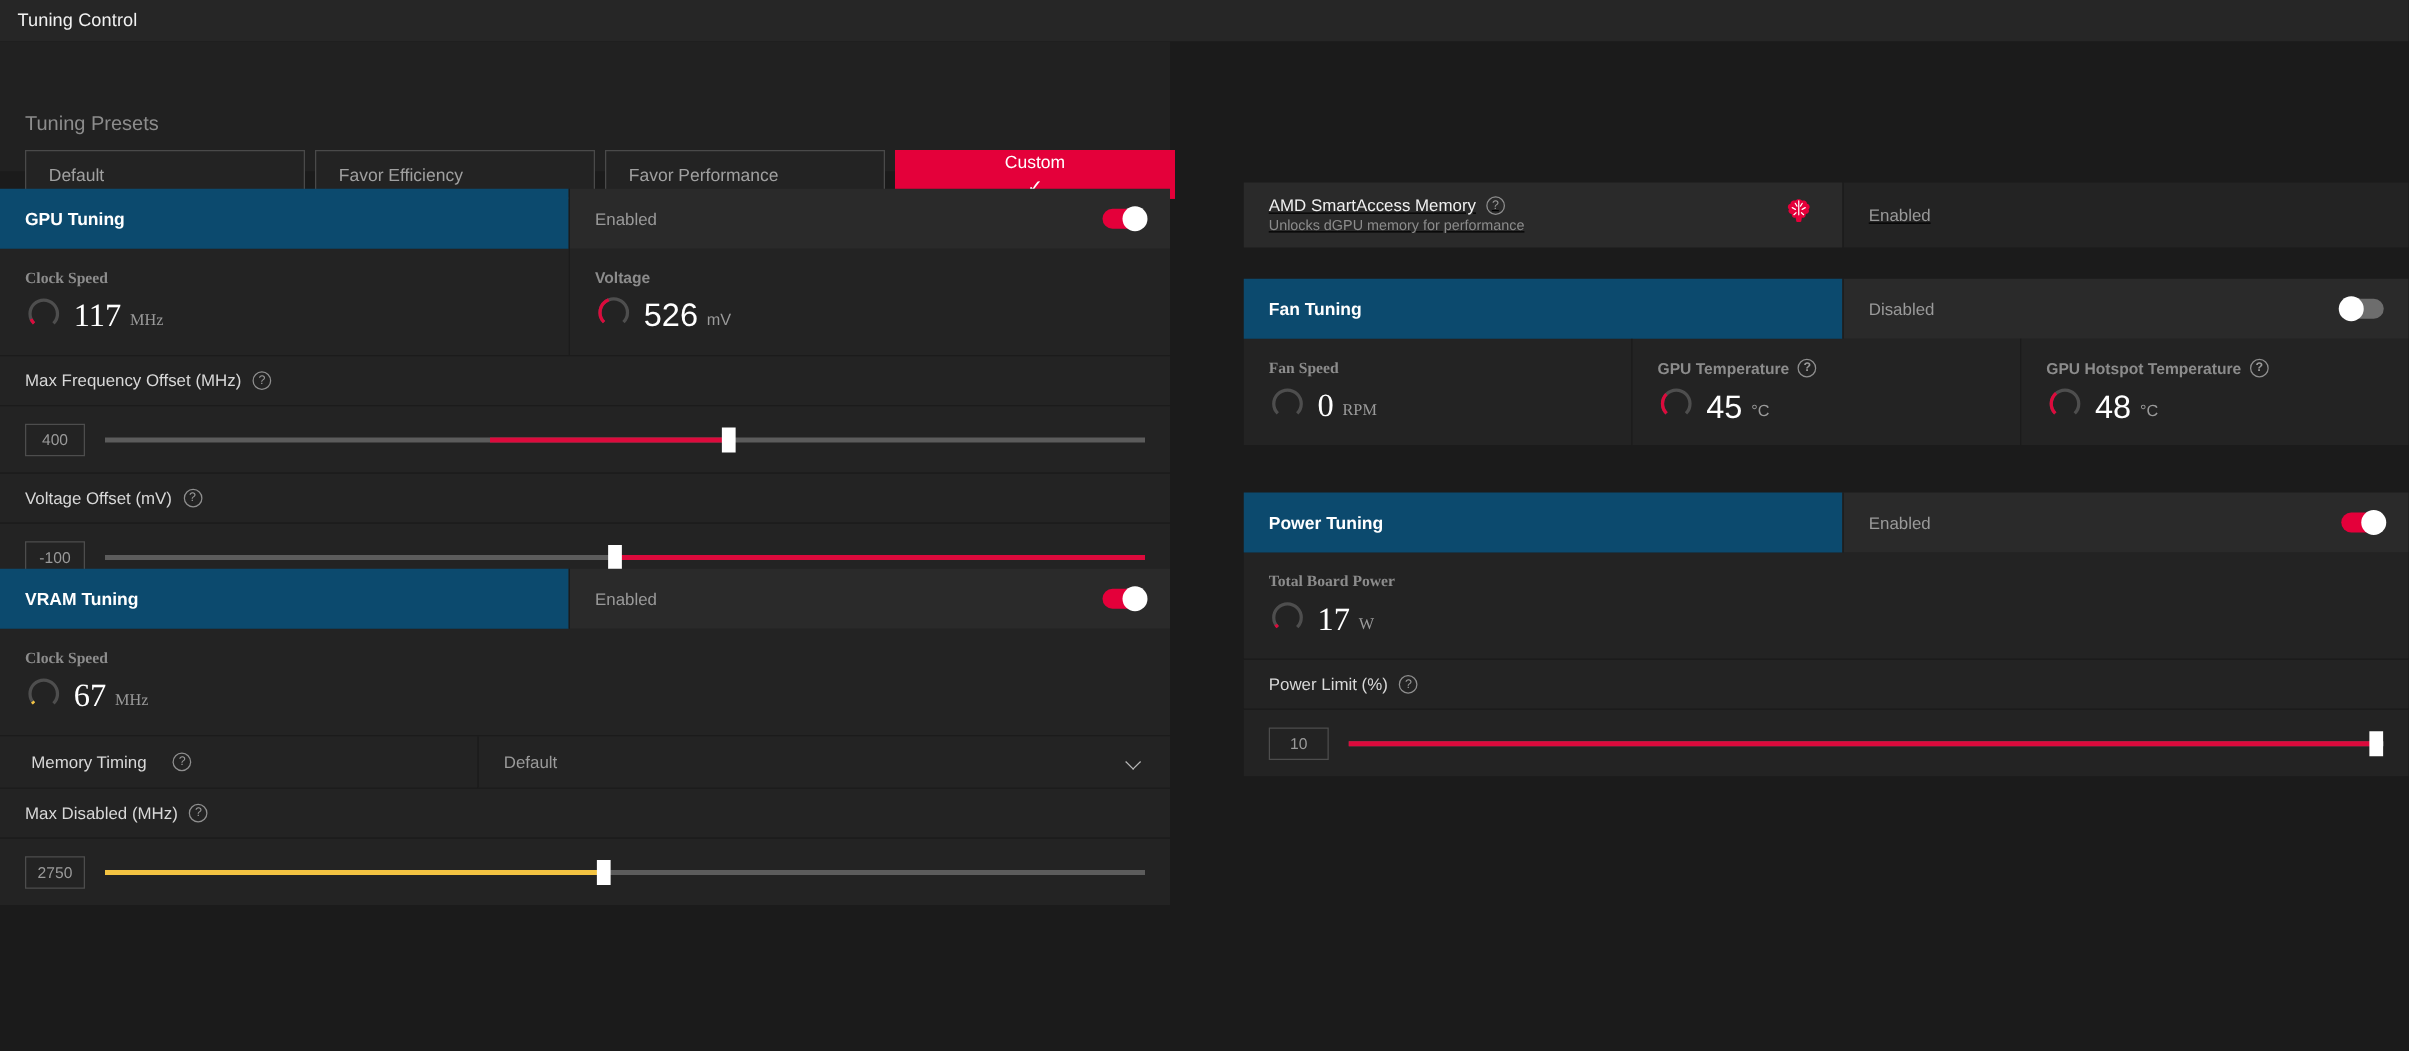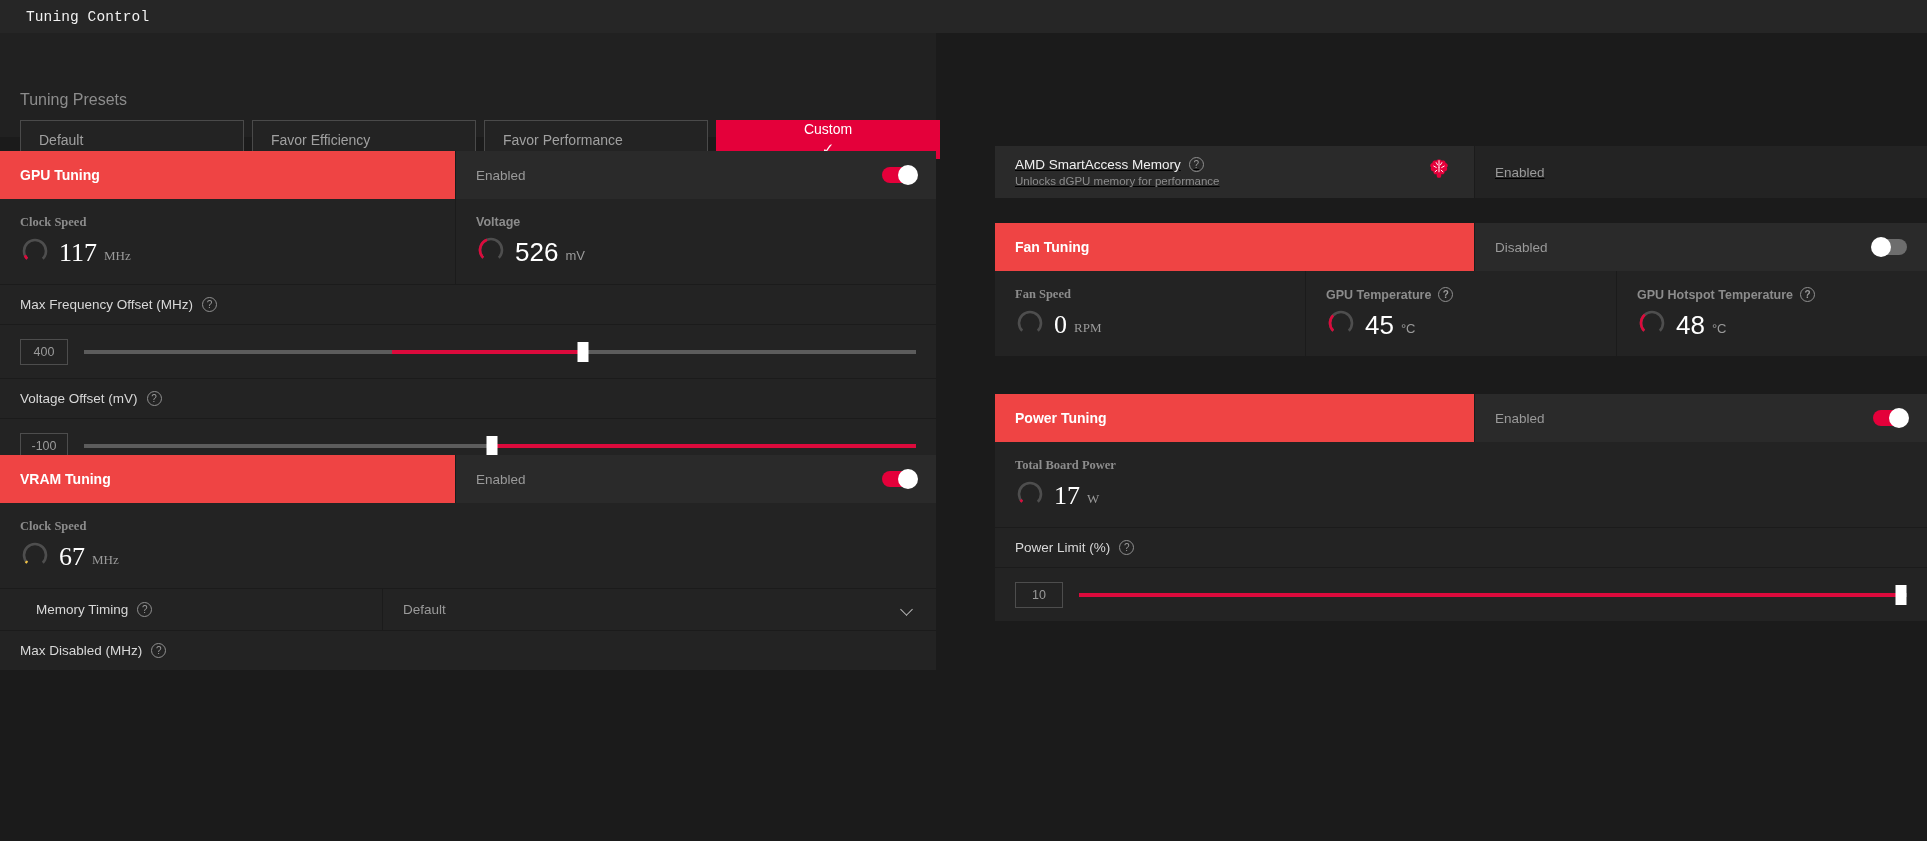--- a/index.html
+++ b/index.html
@@ -10,21 +10,21 @@
     overflow: hidden;
   }
   .root { position: relative; width: 1927px; height: 841px; background: #1b1b1b; }
 
   
   .titlebar {
     position: absolute; left: 0; top: 0; width: 1927px; height: 33px;
     background: #262626;
     display: flex; align-items: center;
   }
-  .titlebar .t { margin-left: 26px; font-size: 14.5px; color: #f2f2f2; letter-spacing: .1px; font-family: Liberation Mono, monospace; }
+  .titlebar .t { margin-left: 14px; font-size: 14.5px; color: #f2f2f2; letter-spacing: .1px; }
 
   
   .colL { position: absolute; left: 0px;   top: 33px; width: 936px;  height: 808px; }
   .colR { position: absolute; left: 968px; top: 33px; width: 959px;  height: 808px; }
 
   
   .presets-wrap { position: absolute; left: 0; top: 0; width: 936px; height: 104px; background: #212121; }
   .sec-label { font-size: 16px; color: #8c8c8c; }
   .presets-lbl { position: absolute; left: 20px; top: 58px; }
   .preset-row { position: absolute; left: 20px; top: 87px; display: flex; gap: 8px; }
@@ -39,21 +39,21 @@
   .auto-wrap { position: absolute; left: 0; top: 0; width: 959px; height: 104px; background: #212121; }
   .auto-lbl { position: absolute; left: 27px; top: 58px; }
   .auto-btn {
     position: absolute; left: 27px; top: 87px;
     width: 224px; height: 39px; border: 1px solid #4a4a4a; background: #232323;
     display: flex; align-items: center; padding: 0 18px; font-size: 14px; color: #a0a0a0; cursor: pointer;
   }
 
   
   .secbar { display: flex; width: 100%; height: 48px; }
-  .secbar .lft { background: #ef4444; display: flex; align-items: center; padding-left: 20px; }
+  .secbar .lft { background: #0c4a6e; display: flex; align-items: center; padding-left: 20px; }
   .secbar .rgt { background: #2a2a2a; display: flex; align-items: center; justify-content: space-between; padding: 0 20px 0 20px; flex: 1; border-left: 1px solid #1b1b1b; }
   .secbar .title { font-size: 14px; font-weight: bold; color: #ffffff; }
   .secbar .status { font-size: 13.5px; color: #9a9a9a; }
 
   .toggle { width: 34px; height: 16px; border-radius: 9px; position: relative; cursor: pointer; }
   .toggle.on  { background: #e4003a; }
   .toggle.off { background: #6d6d6d; }
   .toggle .knob { position: absolute; top: -2px; width: 20px; height: 20px; border-radius: 50%; background: #ffffff; }
   .toggle.on  .knob { right: -2px; }
   .toggle.off .knob { left: -2px; }
@@ -89,21 +89,21 @@
   }
   .track { position: relative; flex: 1; height: 20px; cursor: pointer; }
   .track .base { position: absolute; top: 8px; left: 0; right: 0; height: 4px; background: #5c5c5c; }
   .track .fill { position: absolute; top: 8px; height: 4px; }
   .track .fill.red  { background: #dc0a3c; }
   .track .fill.gold { background: #f3c342; }
   .track .thumb { position: absolute; top: 0px; width: 11px; height: 20px; background: #ffffff; transform: translateX(-50%); }
 
   
   .selrow { display: flex; width: 100%; height: 42px; border-top: 1px solid #1b1b1b; }
-  .selrow .lft { background: #232323; width: 382px; display: flex; align-items: center; padding-left: 36px; gap: 9px; }
+  .selrow .lft { background: #232323; width: 382px; display: flex; align-items: center; padding-left: 25px; gap: 21px; }
   .selrow .lft .txt { font-size: 13.5px; color: #d8d8d8; }
   .selrow .rgt { background: #232323; flex: 1; display: flex; align-items: center; justify-content: space-between; padding: 0 22px 0 20px; border-left: 1px solid #1b1b1b; cursor: pointer; }
   .selrow .rgt .v { font-size: 13.5px; color: #9a9a9a; }
   .chev { width: 13px; height: 13px; position: relative; }
   .chev:before { content:""; position:absolute; left:1px; top:2px; width:8px; height:8px; border-right:1.6px solid #b9b9b9; border-bottom:1.6px solid #b9b9b9; transform: rotate(45deg); }
 
   
   .sam { display: flex; width: 100%; height: 52px; }
   .sam .lft { background: #2a2a2a; width: 479px; display: flex; align-items: center; justify-content: space-between; padding: 0 22px 0 20px; }
   .sam .txts .l1 { font-size: 13.5px; color: #f0f0f0; display: flex; align-items: center; gap: 8px; }
@@ -247,20 +247,28 @@
         <div class="rgt">
           <span class="v">Default</span>
           <span class="chev"></span>
         </div>
       </div>
 
       <div class="rowlbl">
         <span class="txt">Max Disabled (MHz)</span>
         <span class="help">?</span>
       </div>
+      <div class="sliderrow">
+        <div class="sbox">2750</div>
+        <div class="track">
+          <div class="base"></div>
+          <div class="fill gold" style="left: 0%; width: 48%;"></div>
+          <div class="thumb" style="left: 48%;"></div>
+        </div>
+      </div>
     </div>
 
   </div>
 
   <div class="colR">
 
 
     <div style="position:absolute;left:27px;top:113px;width:932px;text-decoration:underline;">
       <div class="sam">
         <div class="lft">

